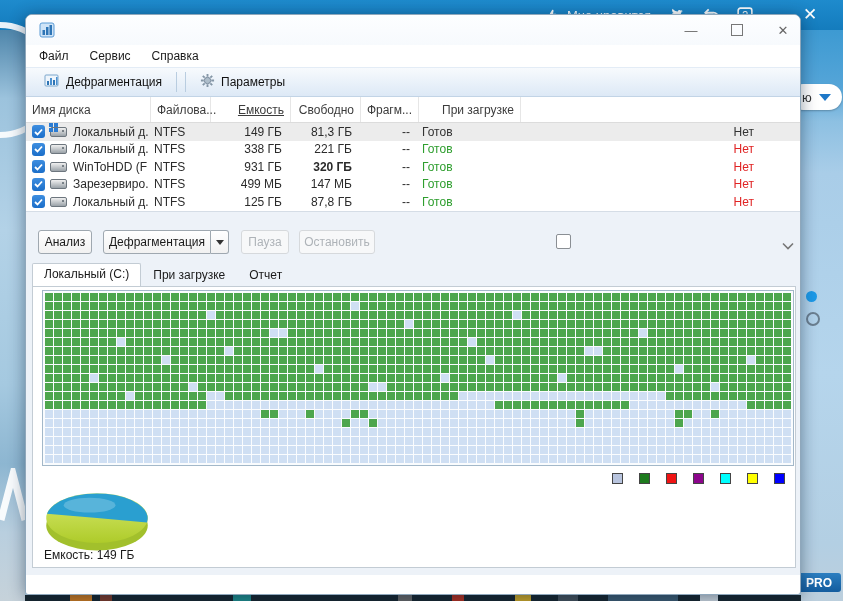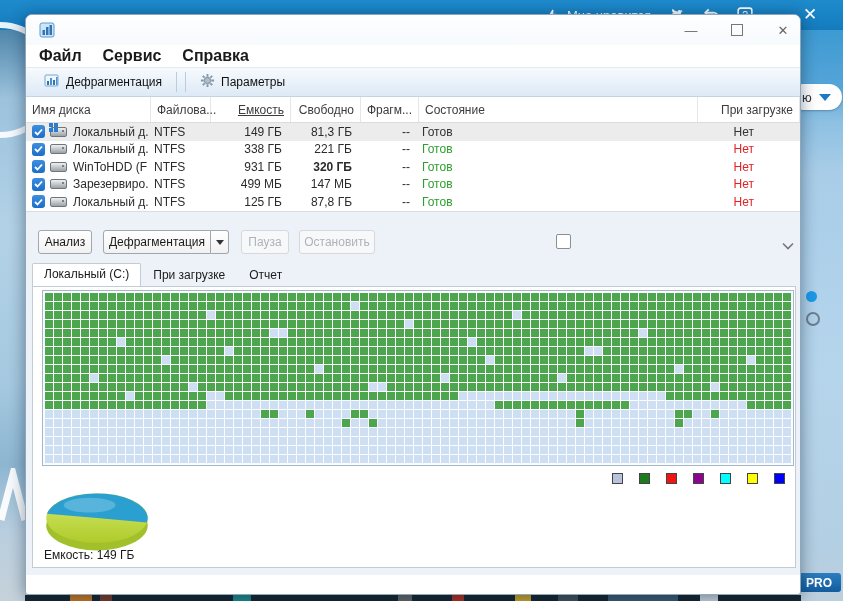--- a/index.html
+++ b/index.html
@@ -36,21 +36,21 @@
     background:#fff;border:1px solid #8fa7bb;border-radius:7px 7px 3px 3px;
     box-shadow:0 2px 16px rgba(0,25,50,.45);box-sizing:border-box;overflow:hidden;}
   .titlebar{position:absolute;left:0;top:0;width:100%;height:30px;background:linear-gradient(#fdfeff,#f7fafd);}
   .title-ic{position:absolute;left:13px;top:7px;}
   .title-txt{position:absolute;left:38px;top:8px;font-size:13px;color:#7d8e9d;}
   .winctl{position:absolute;top:0;height:30px;width:34px;display:flex;align-items:center;justify-content:center;color:#666;font-size:13px;}
   .winctl.min{left:648px;} .winctl.max{left:694px;} .winctl.cls{left:740px;}
   .maxbox{width:10px;height:10px;border:1px solid #777;}
 
   .menubar{position:absolute;left:0;top:30px;width:100%;height:22px;background:#fff;display:flex;align-items:center;gap:21px;padding-left:13px;box-sizing:border-box;}
-  .menu-item{font-size:16px;color:#1a1a1a;font-weight:bold;}
+  .menu-item{font-size:12px;color:#1a1a1a;}
 
   .toolbar{position:absolute;left:0;top:52px;width:100%;height:30px;box-sizing:border-box;
     background:linear-gradient(#f7fafd,#dde9f6);border-top:1px solid #e3ecf6;border-bottom:1px solid #c2d4e6;
     display:flex;align-items:center;padding-left:8px;}
   .tool-btn{display:flex;align-items:center;gap:6px;font-size:12px;color:#111;padding:4px 10px;}
   .tool-sep{width:1px;height:20px;background:#b9cde0;margin:0 4px;}
 
   
   .thead{position:absolute;left:0;top:82px;width:100%;height:26px;background:#fff;border-bottom:1px solid #dcdcdc;display:flex;box-sizing:border-box;}
   .th{font-size:12px;color:#3c3c3c;display:flex;align-items:center;border-right:1px solid #e6e6e6;box-sizing:border-box;padding:0 6px;}
@@ -217,21 +217,20 @@
           <span>Параметры</span>
         </div>
       </div>
 
     <div class="thead" id="thead">
         <div class="th" style="width: 125px;">Имя диска</div>
         <div class="th" style="width: 60px;">Файлова...</div>
         <div class="th" style="width: 80px; justify-content: flex-end; text-decoration: underline;">Емкость</div>
         <div class="th" style="width: 70px; justify-content: flex-end;">Свободно</div>
         <div class="th" style="width: 58px; justify-content: flex-end;">Фрагм...</div>
-        <div class="th" style="width: 281px; flex: 1 1 0%;">Состояние</div>
         <div class="th" style="width: 102px; justify-content: flex-end;">При загрузке</div>
       </div>
     <div class="tbody" id="tbody">
         <div class="trow selected">
           <span class="cbx">
             <svg width="9" height="8" viewBox="0 0 9 8" fill="none" stroke="#fff" stroke-width="1.8">
               <path d="M1 4 3.5 6.5 8 1.5"></path>
             </svg>
           </span>
           <span class="disk-ic">

